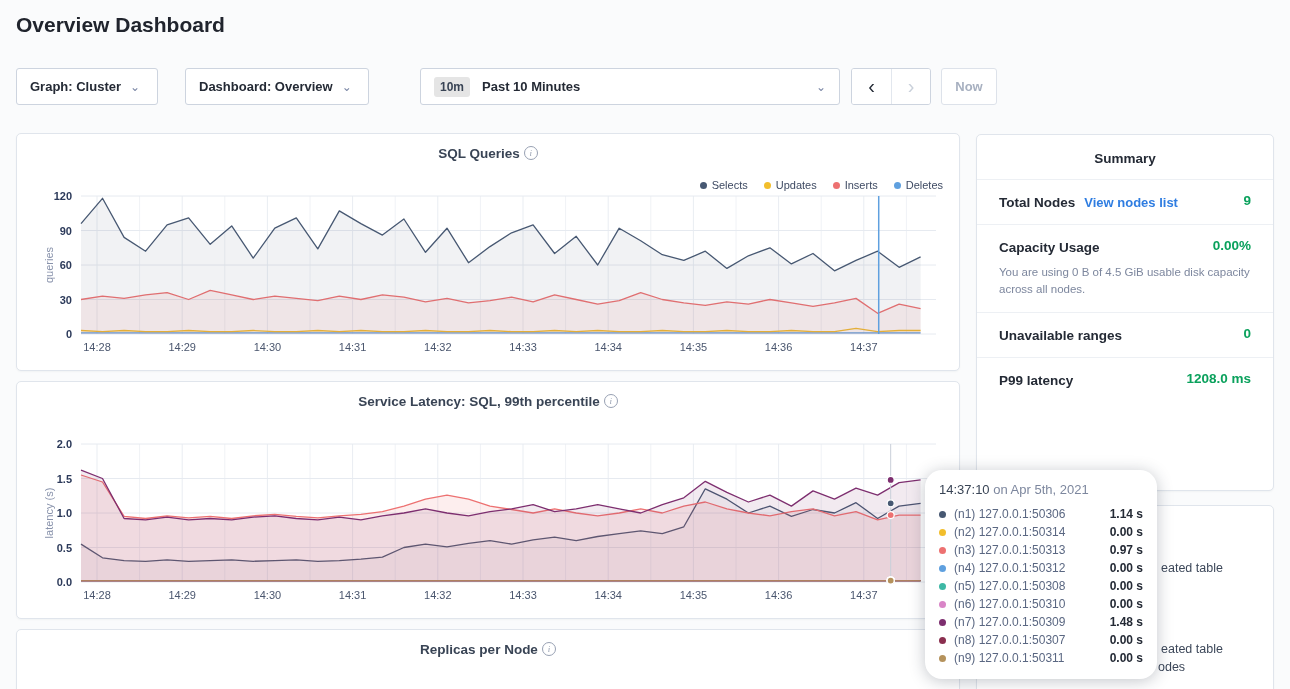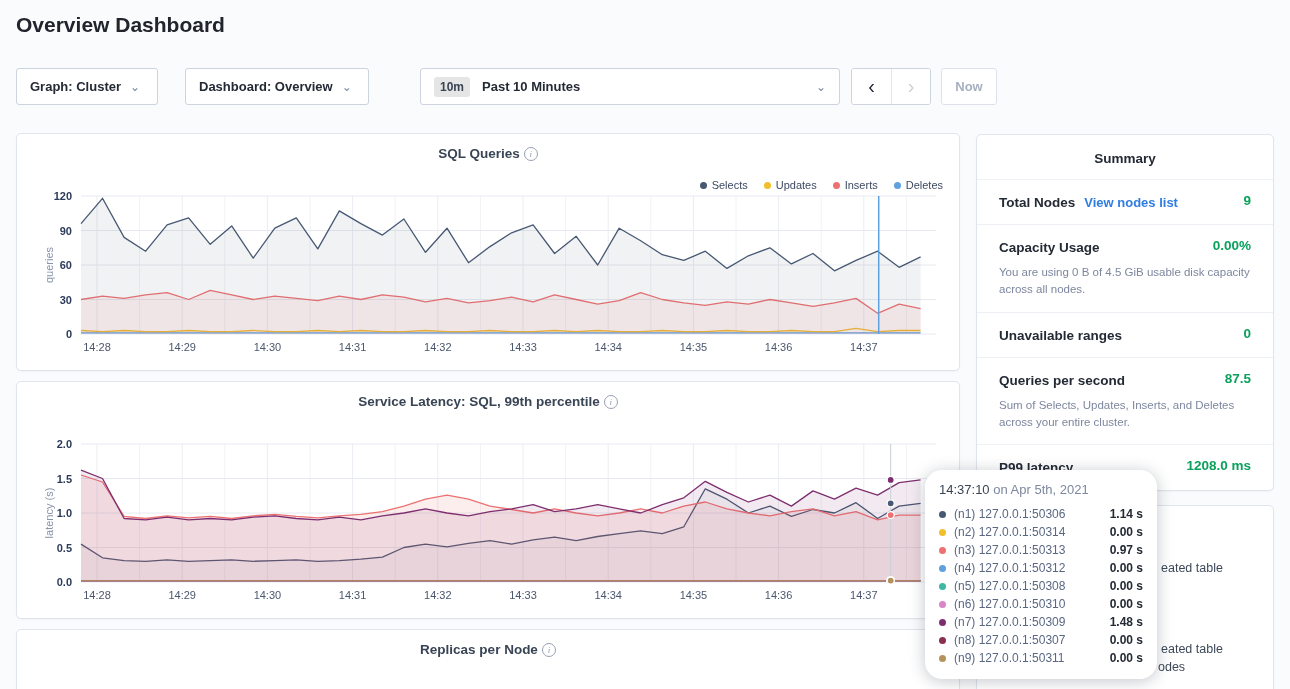--- a/index.html
+++ b/index.html
@@ -55,21 +55,21 @@
     border:1px solid #e0e5ec; border-radius:5px;
     box-shadow:0 1px 2px rgba(30,40,60,.04);
   }
   #panel-sql{ left:16px; top:133px; width:944px; height:238px; }
   #panel-latency{ left:16px; top:381px; width:944px; height:238px; }
   #panel-replicas{ left:16px; top:629px; width:944px; height:120px; }
   #panel-summary{ left:976px; top:134px; width:298px; height:357px; }
   #panel-events{ left:976px; top:505px; width:298px; height:240px; }
   .chart-title{
     position:absolute; top:12px; left:0; width:100%;
-    display:flex; justify-content:center; align-items:flex-end; gap:4px;
+    display:flex; justify-content:center; align-items:flex-start; gap:4px;
     font-size:13.5px; font-weight:bold; color:#394455;
   }
   .info-icon{
     width:14px; height:14px; border:1px solid #98a1b3; border-radius:50%;
     color:#98a1b3; font-size:9px; font-weight:normal;
     font-family:"Liberation Serif",serif; font-style:italic;
     display:flex; align-items:center; justify-content:center; cursor:pointer;
   }
   .legend{
     position:absolute; top:45px; right:16px;
@@ -304,25 +304,20 @@
   <div class="srow">
     <span class="lab">Capacity Usage</span>
     <span class="val">0.00%</span>
     <div class="sub">You are using 0 B of 4.5 GiB usable disk capacity across all nodes.</div>
   </div>
   <div class="srow">
     <span class="lab">Unavailable ranges</span>
     <span class="val">0</span>
   </div>
   <div class="srow">
-    <span class="lab">Queries per second</span>
-    <span class="val">87.5</span>
-    <div class="sub">Sum of Selects, Updates, Inserts, and Deletes across your entire cluster.</div>
-  </div>
-  <div class="srow">
     <span class="lab">P99 latency</span>
     <span class="val">1208.0 ms</span>
   </div>
 </div>
 
 <div class="panel" id="panel-events">
   <span class="frag" id="frag-0">eated table</span>
   <span class="frag" id="frag-1">eated table</span>
   <span class="frag" id="frag-2">odes</span>
 </div>

